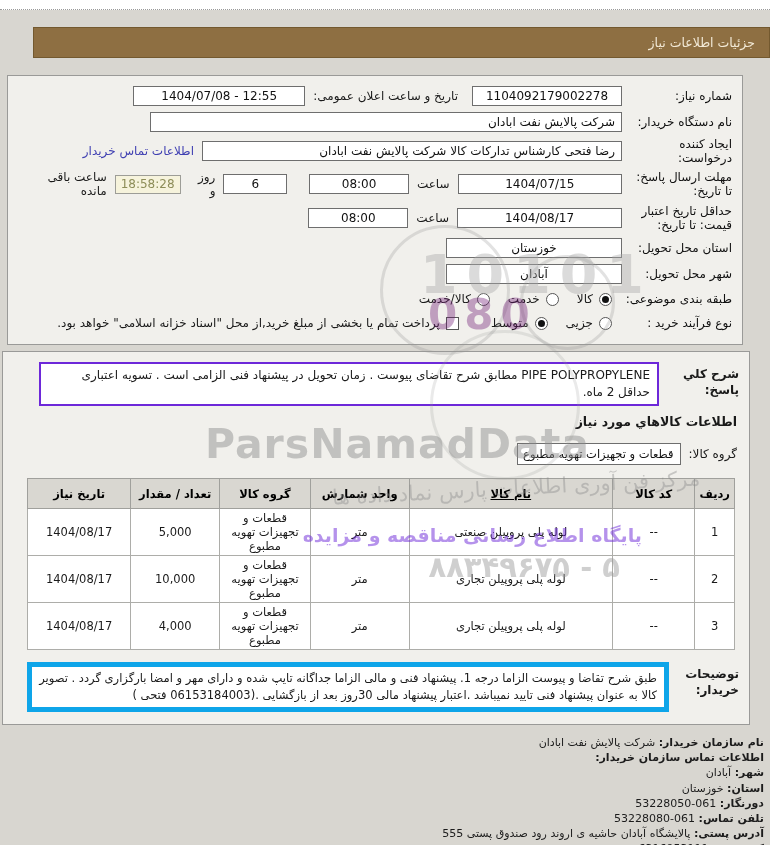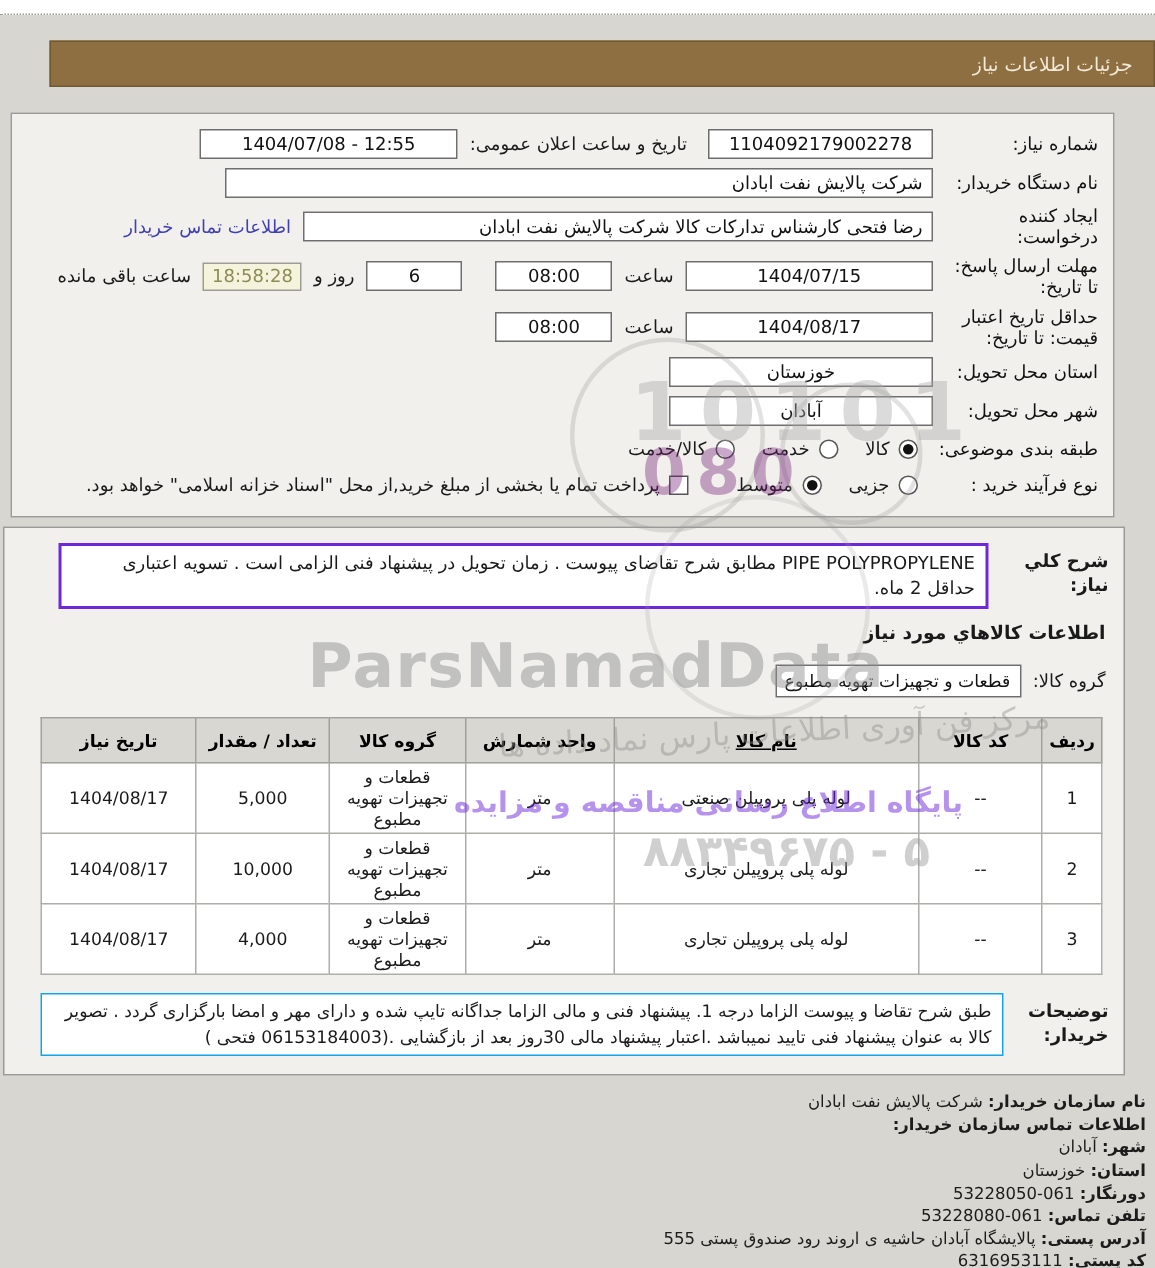--- a/index.html
+++ b/index.html
@@ -26,21 +26,21 @@
   .flabel { width: 102px; flex-shrink: 0; font-size: 12px; line-height: 14px; color: #111; }
   .ibox {
     background: #ffffff; border: 1px solid #6e6e6e; height: 20px;
     display: flex; align-items: center; justify-content: center;
     font-size: 12px; color: #111; overflow: hidden; white-space: nowrap;
   }
   .ibox.start { justify-content: flex-start; padding: 0 6px; }
   .ltrtxt { direction: ltr; unicode-bidi: isolate; }
   .w-needno { width: 150px; } .w-announce { width: 172px; }
   .w-buyer { width: 472px; } .w-creator { width: 420px; }
-  .w-date { width: 165px; } .w-time { width: 78px; } .w-days { width: 64px; }
+  .w-date { width: 165px; } .w-time { width: 100px; } .w-days { width: 64px; }
   .w-prov { width: 176px; } .w-group { width: 164px; height: 22px; }
   .gap16 { margin-right: 14px; }
   .count-box {
     width: 66px; height: 19px; background: #f6f3dc; border: 1px solid #9d9d97;
     color: #8d8d58; font-size: 12px; display: flex; align-items: center; justify-content: center;
     direction: ltr;
   }
   .link { color: #4040b2; font-size: 12px; cursor: pointer; white-space: nowrap; }
   .radio {
     width: 13px; height: 13px; border: 1px solid #555; border-radius: 50%;
@@ -74,21 +74,21 @@
   }
   .items-table td {
     background: #ffffff; border: 1px solid #adada9; font-size: 11.5px;
     height: 38px; text-align: center; padding: 2px 4px; line-height: 14px;
   }
   .c-row { width: 38px; } .c-code { width: 84px; } .c-name { width: 208px; text-decoration: underline; }
   .c-unit { width: 100px; } .c-grp { width: 92px; } .c-qty { width: 90px; } .c-date { width: 104px; }
   .notes-row { display: flex; gap: 6px; margin: 12px 2px 4px 16px; }
   .notes-label { width: 64px; flex-shrink: 0; font-weight: bold; font-size: 12px; line-height: 16px; padding-top: 4px; }
   .notes-box {
-    flex: 1; background: #fff; border: 1px solid #0ea5e9; padding: 3px 7px;
+    flex: 1; background: #fff; border: 5px solid #0ea5e9; padding: 3px 7px;
     font-size: 11.5px; line-height: 17px; min-height: 42px;
   }
 
   
   .contact { margin: 10px 6px 0 0; font-size: 11px; line-height: 15.2px; color: #1c1c1c; }
   .cline .cl { font-weight: bold; }
   .cline.head { font-weight: bold; }
   .num { direction: ltr; unicode-bidi: isolate; }
 
   
@@ -179,21 +179,21 @@
     <span class="rlabel">متوسط</span>
     <span class="checkbox" style="margin-right:24px"></span>
     <span class="rlabel">پرداخت تمام یا بخشی از مبلغ خرید,از محل "اسناد خزانه اسلامی" خواهد بود.</span>
   </div>
 
 </div>
 
 <div class="panel p2">
 
   <div class="desc-row">
-    <span class="desc-label">شرح كلي نياز:</span>
+    <span class="desc-label">شرح كلي پاسخ:</span>
     <div class="desc-box">PIPE POLYPROPYLENE مطابق شرح تقاضای پیوست . زمان تحویل در پیشنهاد فنی الزامی است . تسویه اعتباری حداقل 2 ماه.</div>
   </div>
 
   <div class="sec-heading">اطلاعات كالاهاي مورد نياز</div>
 
   <div class="group-row">
     <span class="group-label">گروه کالا:</span>
     <span class="ibox w-group start" style="font-size:11.5px">قطعات و تجهیزات تهویه مطبوع</span>
   </div>
 

